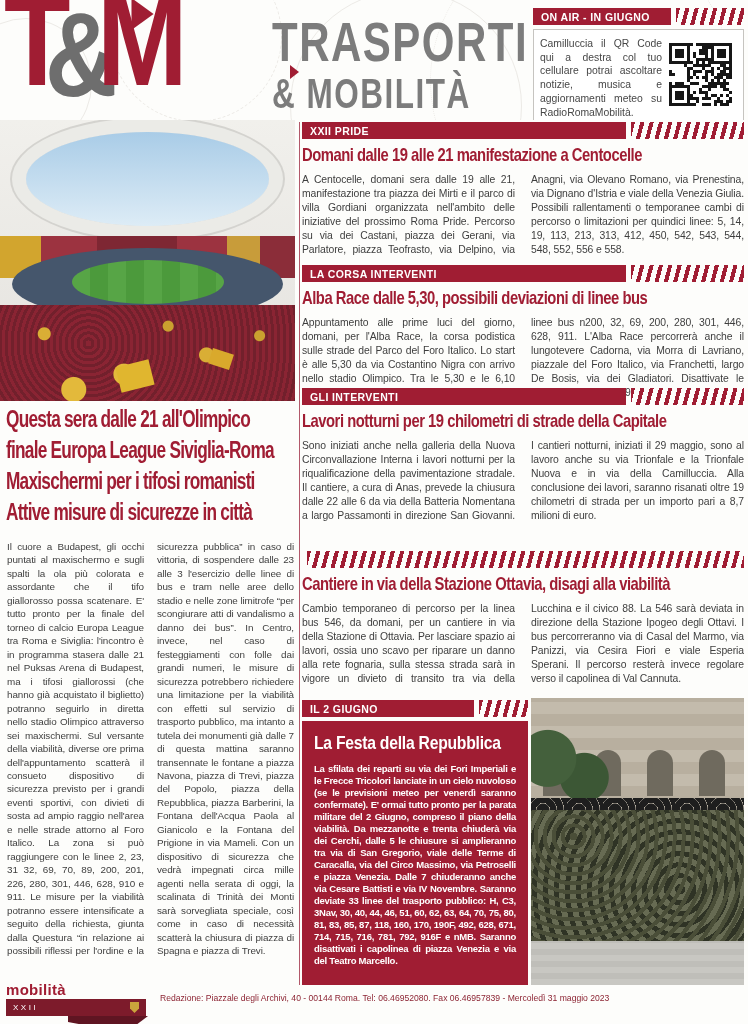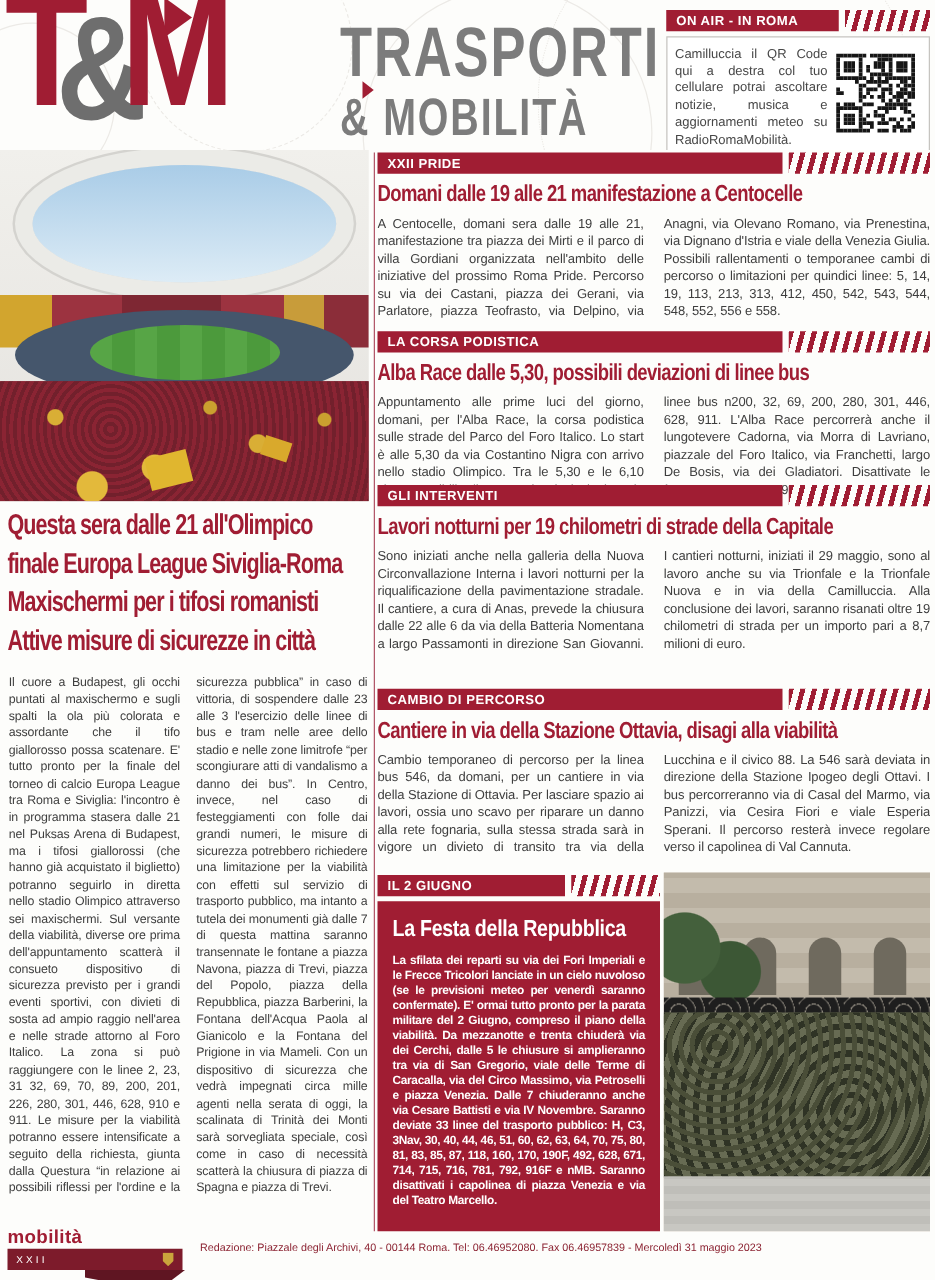--- a/index.html
+++ b/index.html
@@ -68,21 +68,21 @@
              text-align:justify;color:#3e3e3e;}
   
   .sec{position:absolute;left:302px;width:442px;}
   .sec .bar-label{width:324px;}
   .sec-head{margin-top:5px;font-size:18.5px;font-weight:700;color:#a01d33;letter-spacing:-.6px;
             transform:scaleX(.8);transform-origin:left;white-space:nowrap;width:552px;}
   .sec-body{margin-top:7px;height:88px;overflow:hidden;columns:2;column-gap:16px;
             font-size:10.4px;line-height:1.35;letter-spacing:-.1px;text-align:justify;color:#3e3e3e;}
   
   .festa-bar{position:absolute;left:302px;top:700px;width:226px;}
-  .festa-bar .bar-label{width:150px;}
+  .festa-bar .bar-label{width:172px;}
   .festa-box{position:absolute;left:302px;top:721px;width:226px;height:264px;background:#a01d33;
              box-sizing:border-box;padding:11px 12px;overflow:hidden;}
   .festa-title{color:#fff;font-size:18.5px;font-weight:700;letter-spacing:-.3px;white-space:nowrap;
                transform:scaleX(.85);transform-origin:left;width:250px;}
   .festa-body{margin-top:9px;color:#fff;font-size:9.5px;font-weight:700;line-height:1.26;
               letter-spacing:-.25px;text-align:justify;}
   
   .photo-parade{position:absolute;left:531px;top:698px;width:213px;height:287px;overflow:hidden;background:#c9c0b1;}
   .pd-wall{position:absolute;left:0;right:0;top:0;height:112px;
            background:repeating-linear-gradient(0deg,#c3bbac 0 12px,#b8af9f 12px 24px);}
@@ -133,21 +133,21 @@
     <div class="mtitle">
       <div class="t1">TRASPORTI</div>
       <div class="t2">
         <span>&amp;</span>
         <span>MOBILITÀ</span>
         <span class="t2tri"></span>
       </div>
     </div>
     <div class="onair">
       <div class="bar">
-        <div class="bar-label">ON AIR - IN ROMA</div>
+        <div class="bar-label">ON AIR - IN GIUGNO</div>
         <div class="bar-stripes"></div>
       </div>
       <div class="onair-body">
         <div class="onair-text">Camilluccia il QR Code qui a destra col tuo cellulare potrai ascoltare notizie, musica e aggiornamenti meteo su RadioRomaMobilità.</div>
         <div class="qr">
             <i style="left:0px;top:0px"></i>
             <i style="left:3px;top:0px"></i>
             <i style="left:6px;top:0px"></i>
             <i style="left:9px;top:0px"></i>
             <i style="left:12px;top:0px"></i>
@@ -415,39 +415,38 @@
     <div class="bar">
       <div class="bar-label">XXII PRIDE</div>
       <div class="bar-stripes"></div>
     </div>
     <div class="sec-head">Domani dalle 19 alle 21 manifestazione a Centocelle</div>
     <div class="sec-body">A Centocelle, domani sera dalle 19 alle 21, manifestazione tra piazza dei Mirti e il parco di villa Gordiani organizzata nell'ambito delle iniziative del prossimo Roma Pride. Percorso su via dei Castani, piazza dei Gerani, via Parlatore, piazza Teofrasto, via Delpino, via Anagni, via Olevano Romano, via Prenestina, via Dignano d'Istria e viale della Venezia Giulia. Possibili rallentamenti o temporanee cambi di percorso o limitazioni per quindici linee: 5, 14, 19, 113, 213, 313, 412, 450, 542, 543, 544, 548, 552, 556 e 558.</div>
   </div>
 
   <div class="sec" style="top:265px">
     <div class="bar">
-      <div class="bar-label">LA CORSA PODISTICA</div>
+      <div class="bar-label">LA CORSA INTERVENTI</div>
       <div class="bar-stripes"></div>
     </div>
     <div class="sec-head">Alba Race dalle 5,30, possibili deviazioni di linee bus</div>
     <div class="sec-body">Appuntamento alle prime luci del giorno, domani, per l'Alba Race, la corsa podistica sulle strade del Parco del Foro Italico. Lo start è alle 5,30 da via Costantino Nigra con arrivo nello stadio Olimpico. Tra le 5,30 e le 6,10 circa, possibili rallentamenti o deviazioni per le linee bus n200, 32, 69, 200, 280, 301, 446, 628, 911. L'Alba Race percorrerà anche il lungotevere Cadorna, via Morra di Lavriano, piazzale del Foro Italico, via Franchetti, largo De Bosis, via dei Gladiatori. Disattivate le fermate 76840 e 72097.</div>
   </div>
 
   <div class="sec" style="top:388px">
     <div class="bar">
       <div class="bar-label">GLI INTERVENTI</div>
       <div class="bar-stripes"></div>
     </div>
     <div class="sec-head">Lavori notturni per 19 chilometri di strade della Capitale</div>
     <div class="sec-body">Sono iniziati anche nella galleria della Nuova Circonvallazione Interna i lavori notturni per la riqualificazione della pavimentazione stradale. Il cantiere, a cura di Anas, prevede la chiusura dalle 22 alle 6 da via della Batteria Nomentana a largo Passamonti in direzione San Giovanni. I cantieri notturni, iniziati il 29 maggio, sono al lavoro anche su via Trionfale e la Trionfale Nuova e in via della Camilluccia. Alla conclusione dei lavori, saranno risanati oltre 19 chilometri di strada per un importo pari a 8,7 milioni di euro.</div>
   </div>
 
   <div class="sec" style="top:551px">
     <div class="bar">
-      <div class="bar-label">CAMBIO DI PERCORSO</div>
       <div class="bar-stripes"></div>
     </div>
     <div class="sec-head">Cantiere in via della Stazione Ottavia, disagi alla viabilità</div>
     <div class="sec-body">Cambio temporaneo di percorso per la linea bus 546, da domani, per un cantiere in via della Stazione di Ottavia. Per lasciare spazio ai lavori, ossia uno scavo per riparare un danno alla rete fognaria, sulla stessa strada sarà in vigore un divieto di transito tra via della Lucchina e il civico 88. La 546 sarà deviata in direzione della Stazione Ipogeo degli Ottavi. I bus percorreranno via di Casal del Marmo, via Panizzi, via Cesira Fiori e viale Esperia Sperani. Il percorso resterà invece regolare verso il capolinea di Val Cannuta.</div>
   </div>
 
   <div class="festa-bar bar" style="position:absolute;">
     <div class="bar-label">IL 2 GIUGNO</div>
     <div class="bar-stripes"></div>
   </div>

